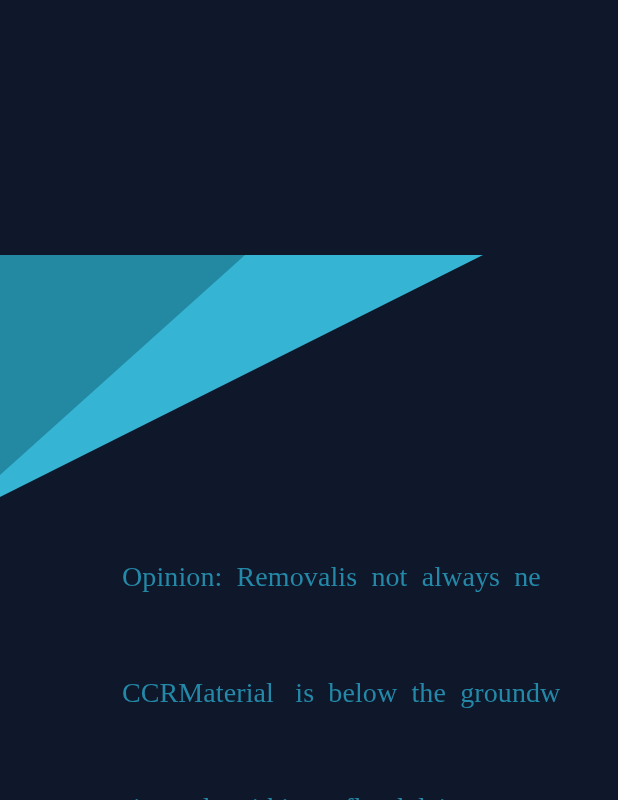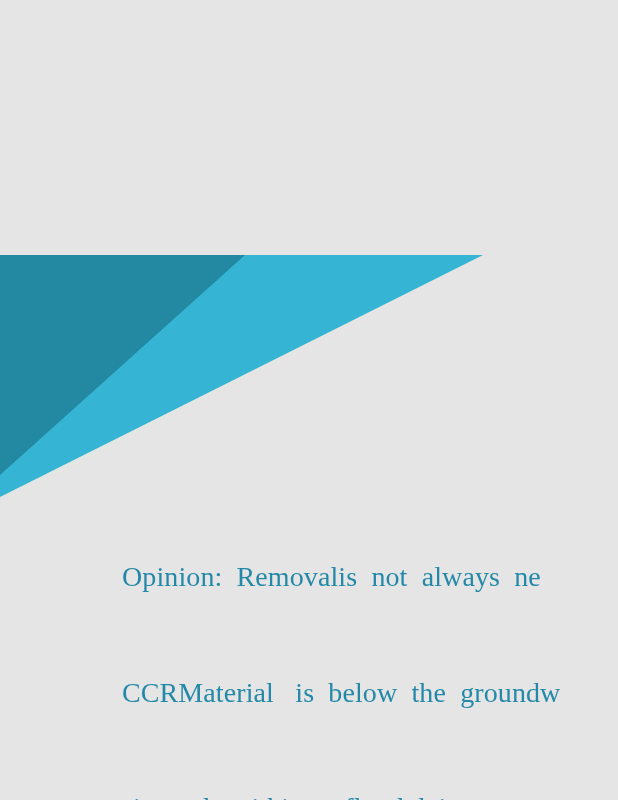--- a/index.html
+++ b/index.html
@@ -12,21 +12,21 @@
     height: 800px;
     background: #ffffff;
     font-family: "Liberation Serif", "DejaVu Serif", serif;
     overflow: hidden;
   }
 
   .slide {
     position: relative;
     width: 618px;
     height: 800px;
-    background: #e5e5e5;
+    background: #0f172a;
     overflow: hidden;
   }
 
   
   .deco-graphic {
     position: absolute;
     left: 0;
     top: 0;
     width: 618px;
     height: 800px;

